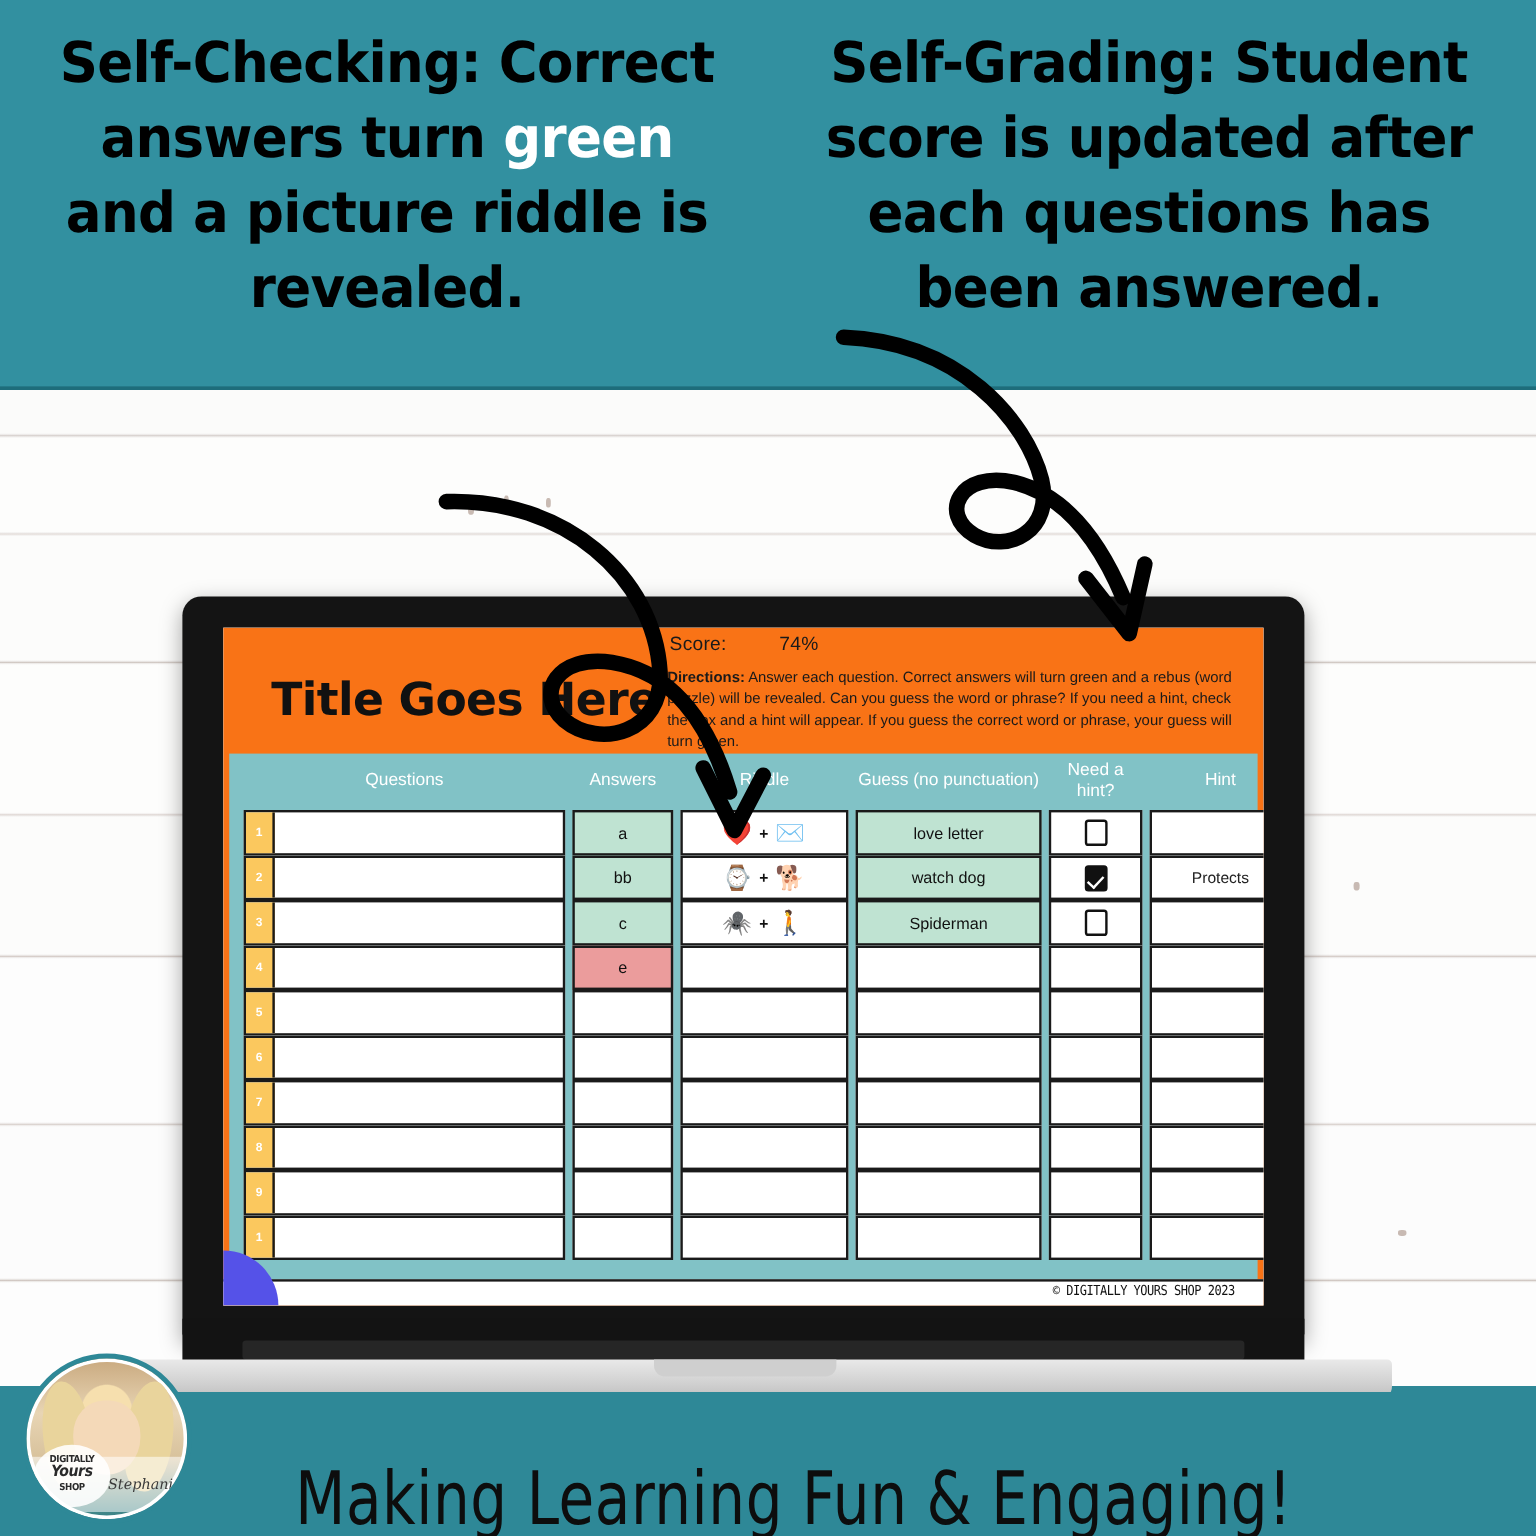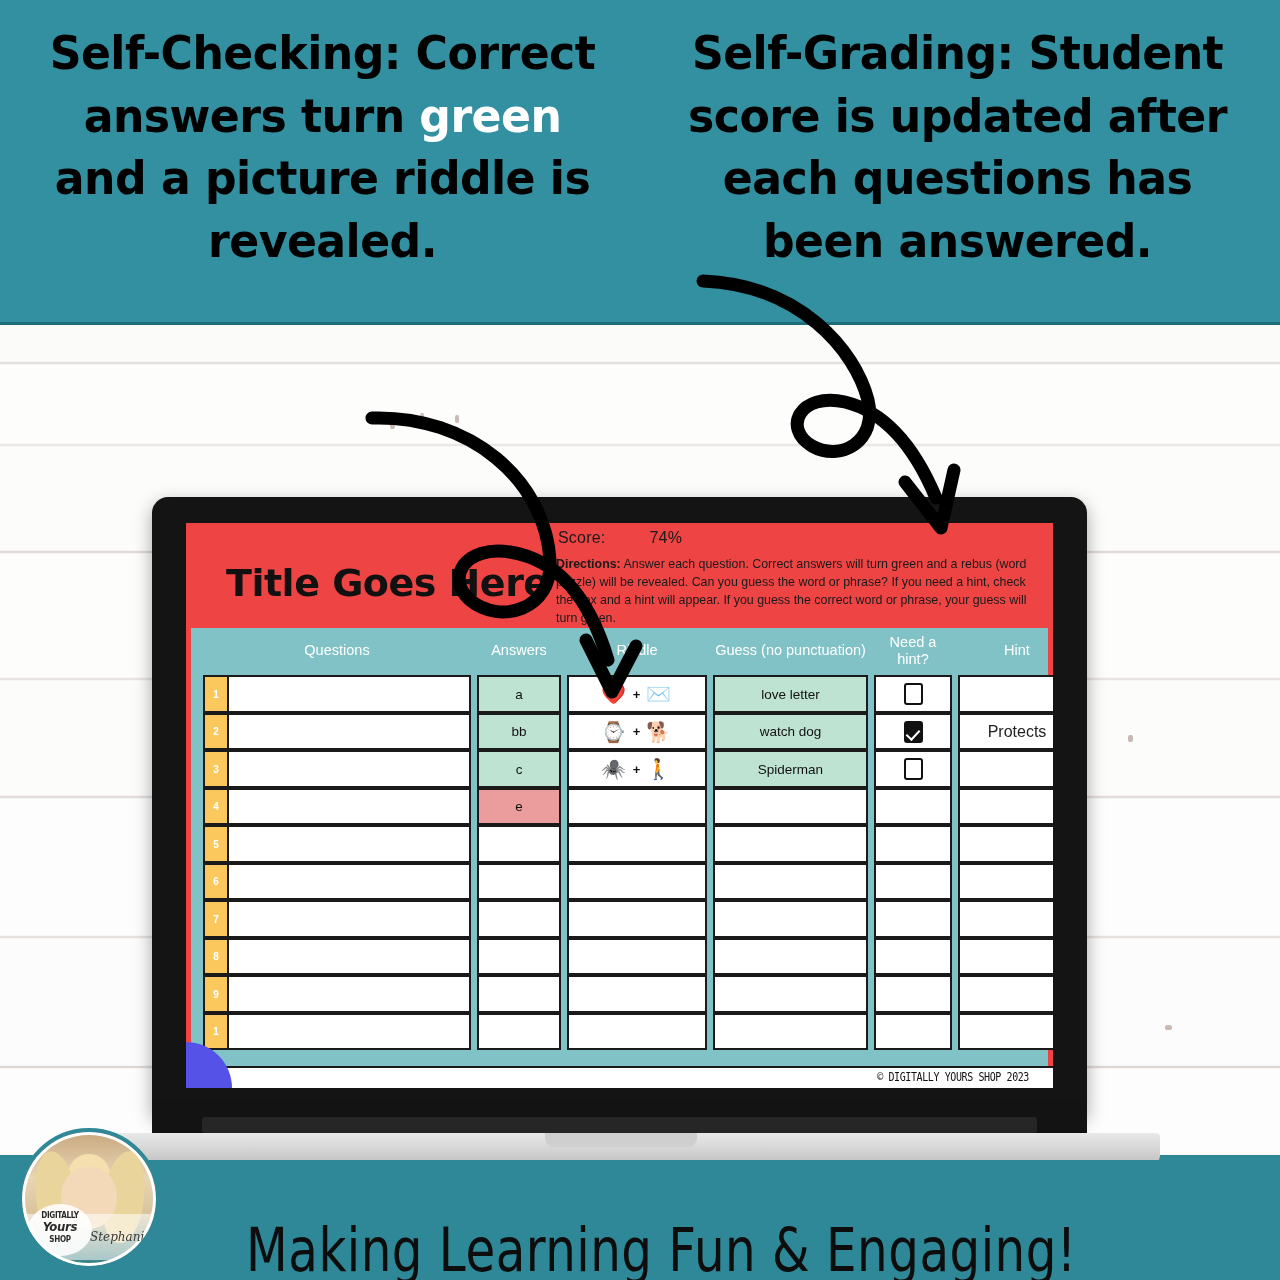--- a/index.html
+++ b/index.html
@@ -116,21 +116,21 @@
     left: 545px; top: 1133px;
     width: 152px; height: 14px;
     background: #cfcfcf;
     border-radius: 0 0 9px 9px;
   }
 
   
   .slide {
     position: relative;
     width: 867px; height: 565px;
-    background: #ef4444;
+    background: #f97316;
     padding: 0;
   }
   .slide-head {
     position: relative;
     height: 105px;
     padding: 6px 12px 0 28px;
   }
   .score-line {
     position: absolute;
     left: 372px; top: 6px;
@@ -231,21 +231,21 @@
   .chk.on { background: #111; position: relative; }
   .chk.on::after {
     content: "";
     position: absolute;
     left: 3px; top: 4px;
     width: 6px; height: 11px;
     border: solid #fff;
     border-width: 0 2.6px 2.6px 0;
     transform: rotate(43deg);
   }
-  td.hint-cell { font-size: 16px; color: #222; margin-left: 12px; }
+  td.hint-cell { font-size: 13px; color: #222; margin-left: 12px; }
 
   
   .slide-foot {
     position: absolute;
     left: 0; bottom: 0;
     width: 867px; height: 22px;
     background: #fff;
     border-top: 2px solid #1a1a1a;
     text-align: center;
   }

